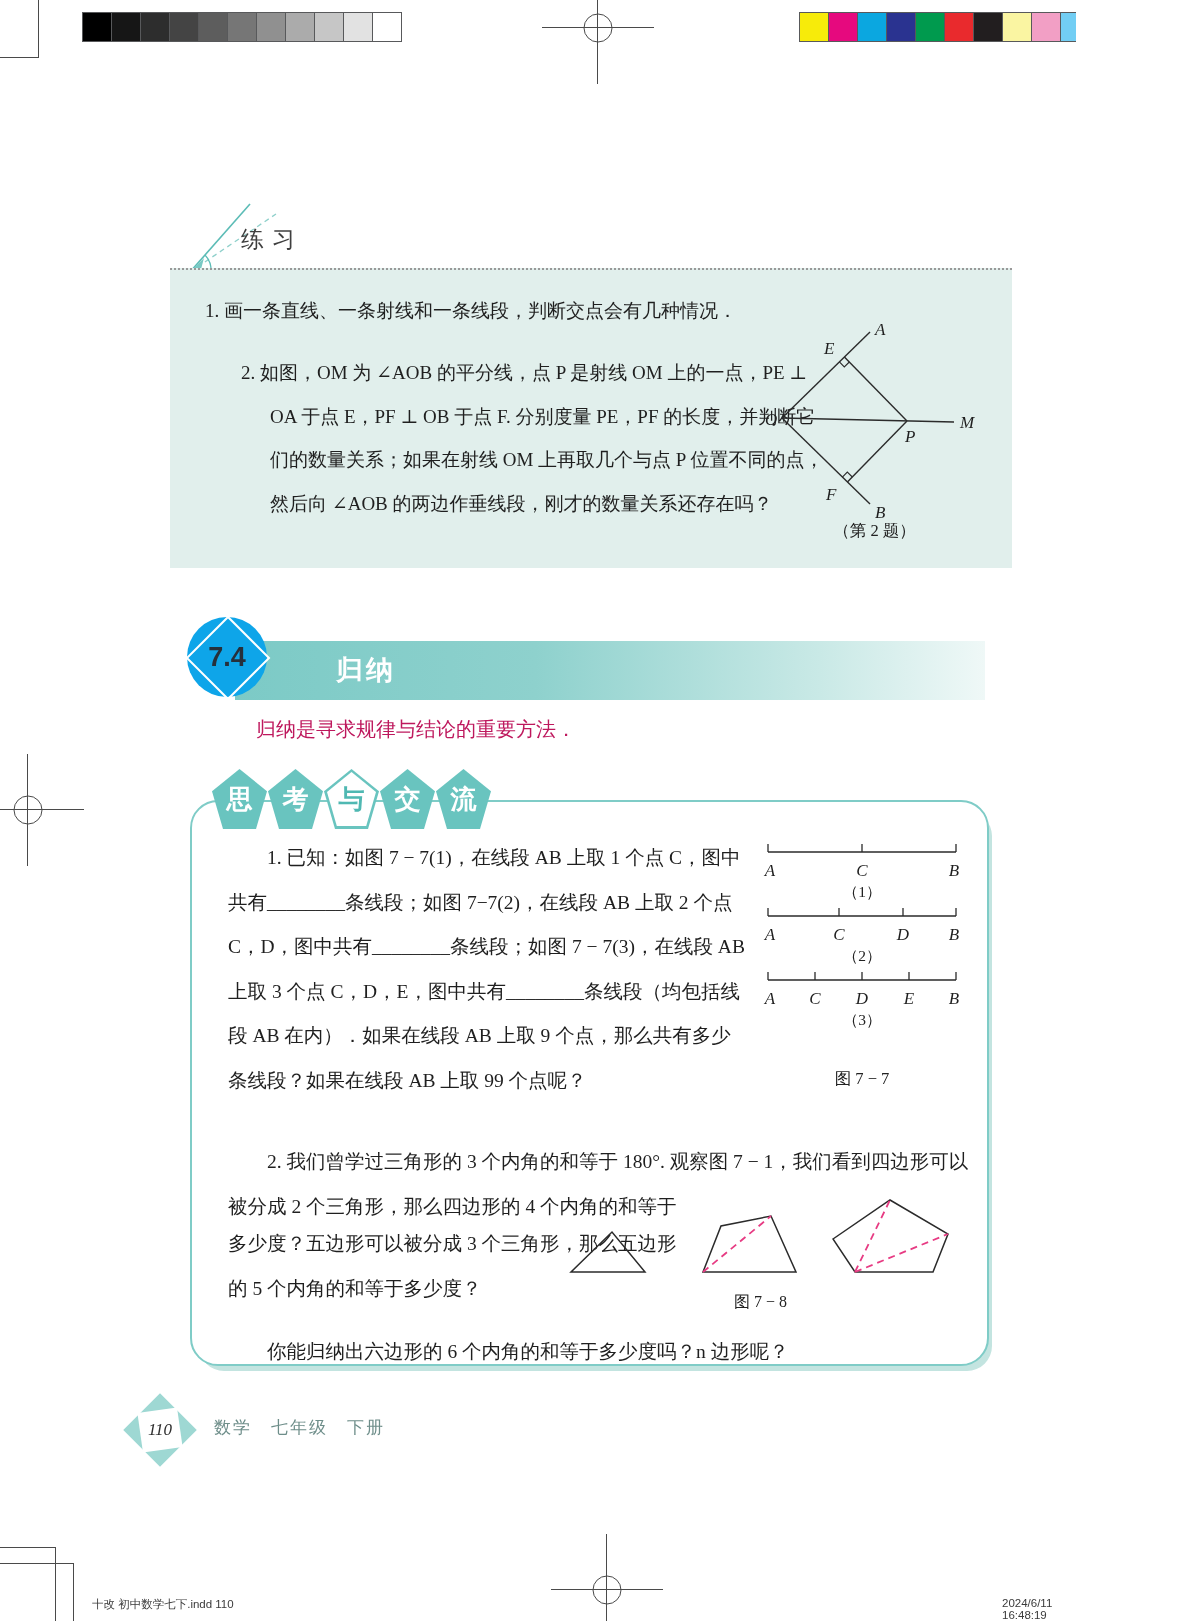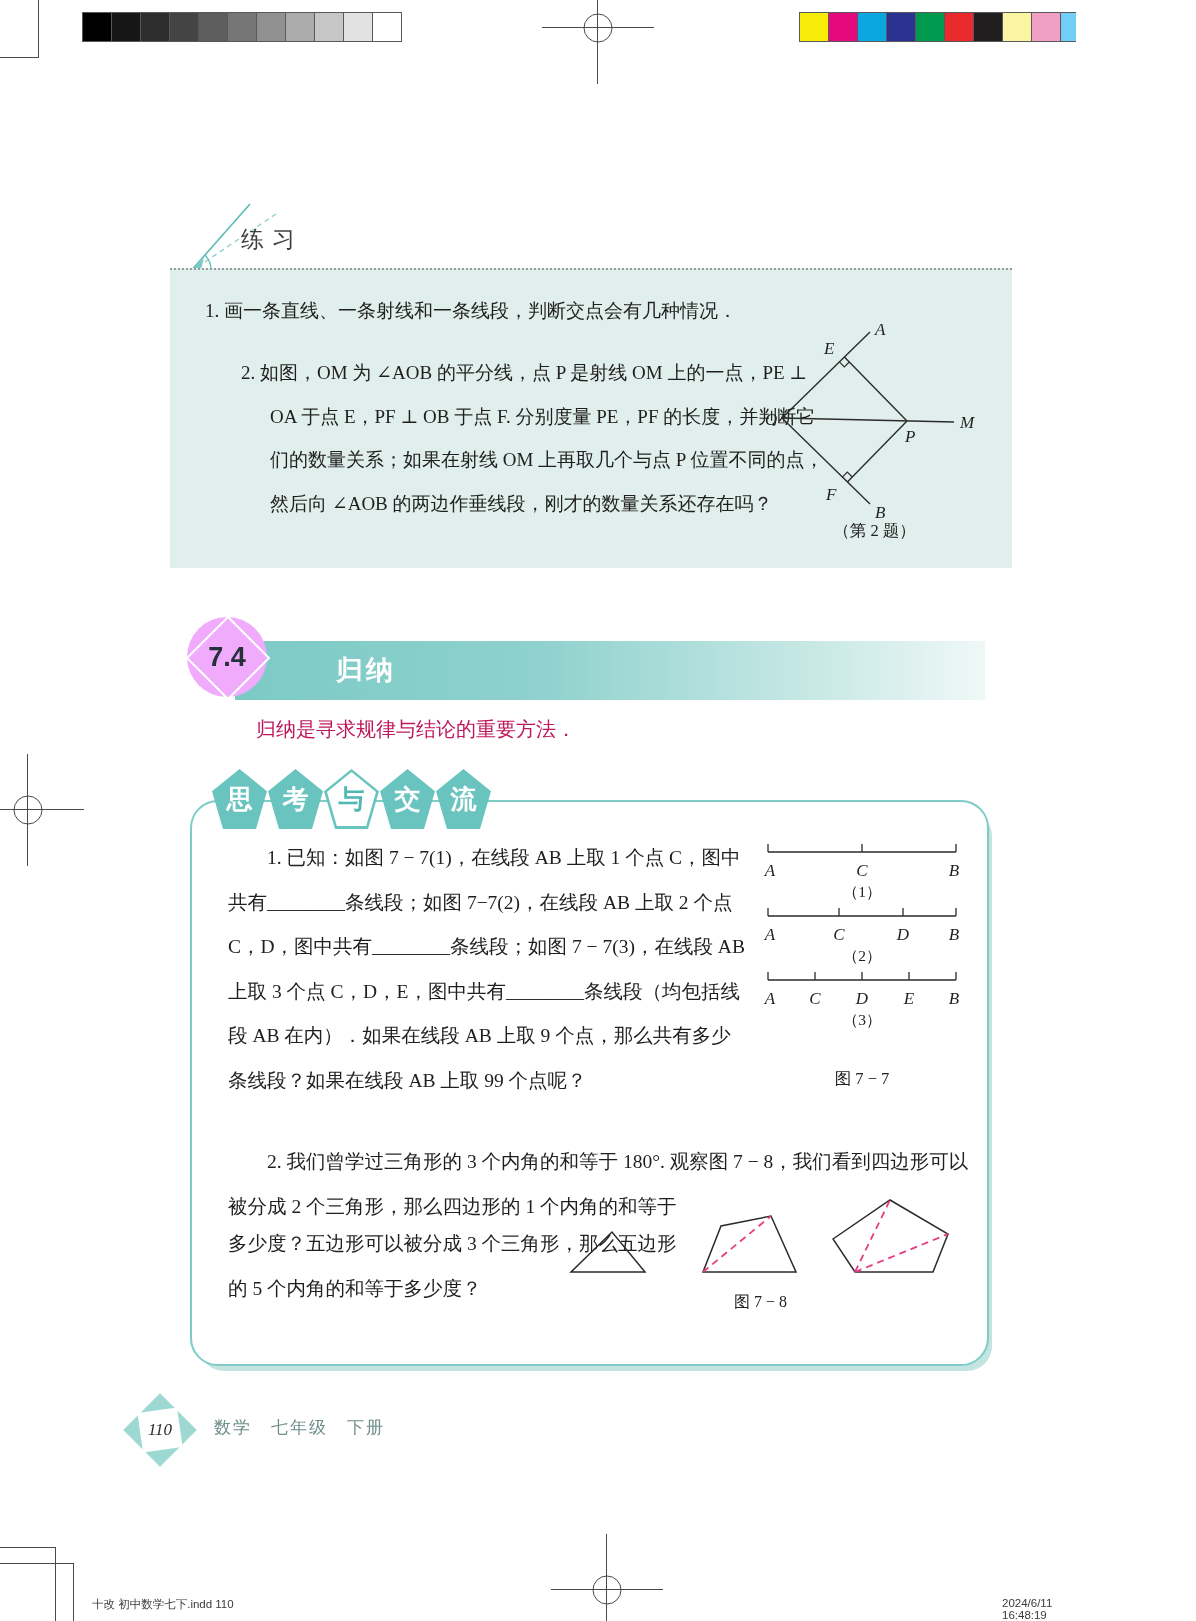--- a/index.html
+++ b/index.html
@@ -17,21 +17,21 @@
   
   .practice-box{position:absolute;left:170px;top:268px;width:842px;height:298px;background:#e1efec;border-top:2px dotted #999;}
   .practice-title{position:absolute;left:241px;top:224px;font-family:"Liberation Sans","DejaVu Sans",sans-serif;
         font-size:23px;color:#3f3f3f;letter-spacing:8px;}
   .body-text{font-size:19px;line-height:43.5px;}
   .hang{padding-left:29px;text-indent:-29px;}
   .fig-caption{font-size:16.5px;color:#222;text-align:center;}
   
   .sec-bar{position:absolute;left:235px;top:641px;width:750px;height:59px;
         background:linear-gradient(90deg,#7ccac6 0%,#8ed1cd 40%,#c9e9e6 78%,#eff8f7 100%);}
-  .sec-circle{position:absolute;left:187px;top:617px;width:80px;height:80px;border-radius:50%;background:#f0abfc;}
+  .sec-circle{position:absolute;left:187px;top:617px;width:80px;height:80px;border-radius:50%;background:#0ea5e9;}
   .sec-diamond{position:absolute;left:11px;top:11px;width:56px;height:56px;border:2px solid #ffffff;transform:rotate(45deg);}
   .sec-num{position:absolute;left:0;top:0;width:80px;height:80px;display:flex;align-items:center;justify-content:center;
         font-family:"Liberation Sans","DejaVu Sans",sans-serif;font-weight:bold;font-size:27px;color:#26303b;}
   .sec-title{position:absolute;left:292px;top:652px;font-family:"Liberation Sans","DejaVu Sans",sans-serif;
         font-weight:bold;font-size:27px;color:#ffffff;letter-spacing:3px;margin-left:44px;}
   .sec-intro{position:absolute;left:256px;top:716px;font-size:20px;color:#be185d;}
   
   .think-box{position:absolute;left:190px;top:800px;width:795px;height:562px;background:#fff;
         border:2.5px solid #7fccc7;border-radius:28px;box-shadow:6px 8px 0 -3px #c3e4e0;}
   .badges{position:absolute;left:212px;top:769px;display:flex;}
@@ -208,33 +208,34 @@
         <text class="mathlabel" text-anchor="middle" x="100" y="164">D</text>
         <text class="mathlabel" text-anchor="middle" x="147" y="164">E</text>
         <text class="mathlabel" text-anchor="middle" x="192" y="164">B</text>
         <text text-anchor="middle" x="100" y="185" font-size="15.5" fill="#222">（3）</text>
       </svg>
       <div class="fig-caption" style="margin-top:8px;">图 7 − 7</div>
     </div>
     <span>1. 已知：如图 7 − 7(1)，在线段 AB 上取 1 个点 C，图中共有________条线段；如图 7−7(2)，在线段 AB 上取 2 个点 C，D，图中共有________条线段；如图 7 − 7(3)，在线段 AB 上取 3 个点 C，D，E，图中共有________条线段（均包括线段 AB 在内）．如果在线段 AB 上取 9 个点，那么共有多少条线段？如果在线段 AB 上取 99 个点呢？</span>
   </div>
 
-  <div class="abs tb-text" style="left:228px;top:1140px;width:747px;text-indent:39px;">2. 我们曾学过三角形的 3 个内角的和等于 180°. 观察图 7 − 8，我们看到四边形可以被分成 2 个三角形，那么四边形的 1 个内角的和等于</div>
+  <div class="abs tb-text" style="left:228px;top:1140px;width:747px;text-indent:39px;">2. 我们曾学过三角形的 3 个内角的和等于 180°. 观察图 7 − 1，我们看到四边形可以被分成 2 个三角形，那么四边形的 4 个内角的和等于</div>
   <div class="abs tb-text" style="left:228px;top:1222px;width:452px;">多少度？五边形可以被分成 3 个三角形，那么五边形的 5 个内角的和等于多少度？</div>
 
   <svg class="abs" style="left:528px;top:1182px;" width="460" height="100" viewBox="0 0 460 100">
     <polygon points="43,90 117,90 84,50" fill="none" stroke="#2b2b2b" stroke-width="1.5"></polygon>
     <polygon points="175,90 193,44 243,34 268,90" fill="none" stroke="#2b2b2b" stroke-width="1.5"></polygon>
     <line x1="175" y1="90" x2="243" y2="34" stroke="#e73b83" stroke-width="1.8" stroke-dasharray="7 5"></line>
     <polygon points="305,57 362,18 420,52 405,90 327,90" fill="none" stroke="#2b2b2b" stroke-width="1.5"></polygon>
     <line x1="327" y1="90" x2="362" y2="18" stroke="#e73b83" stroke-width="1.8" stroke-dasharray="7 5"></line>
     <line x1="327" y1="90" x2="420" y2="52" stroke="#e73b83" stroke-width="1.8" stroke-dasharray="7 5"></line>
   </svg>
   <div class="abs fig-caption" style="left:688px;top:1292px;width:145px;font-size:16px;">图 7 − 8</div>
 
+  <div class="abs tb-text" style="left:228px;top:1330px;width:747px;text-indent:39px;">你能归纳出六边形的 6 个内角的和等于多少度吗？n 边形呢？</div>
 
   <div class="pagenum-wrap">
     <div class="pn-outer"></div>
     <div class="pn-inner"></div>
     <div class="pn-text">110</div>
   </div>
   <div class="book-title">数学　七年级　下册</div>
 
   <div class="footer-small" style="left:92px;">十改 初中数学七下.indd 110</div>
   <div class="footer-small" style="left:1002px;">2024/6/11  16:48:19</div>

